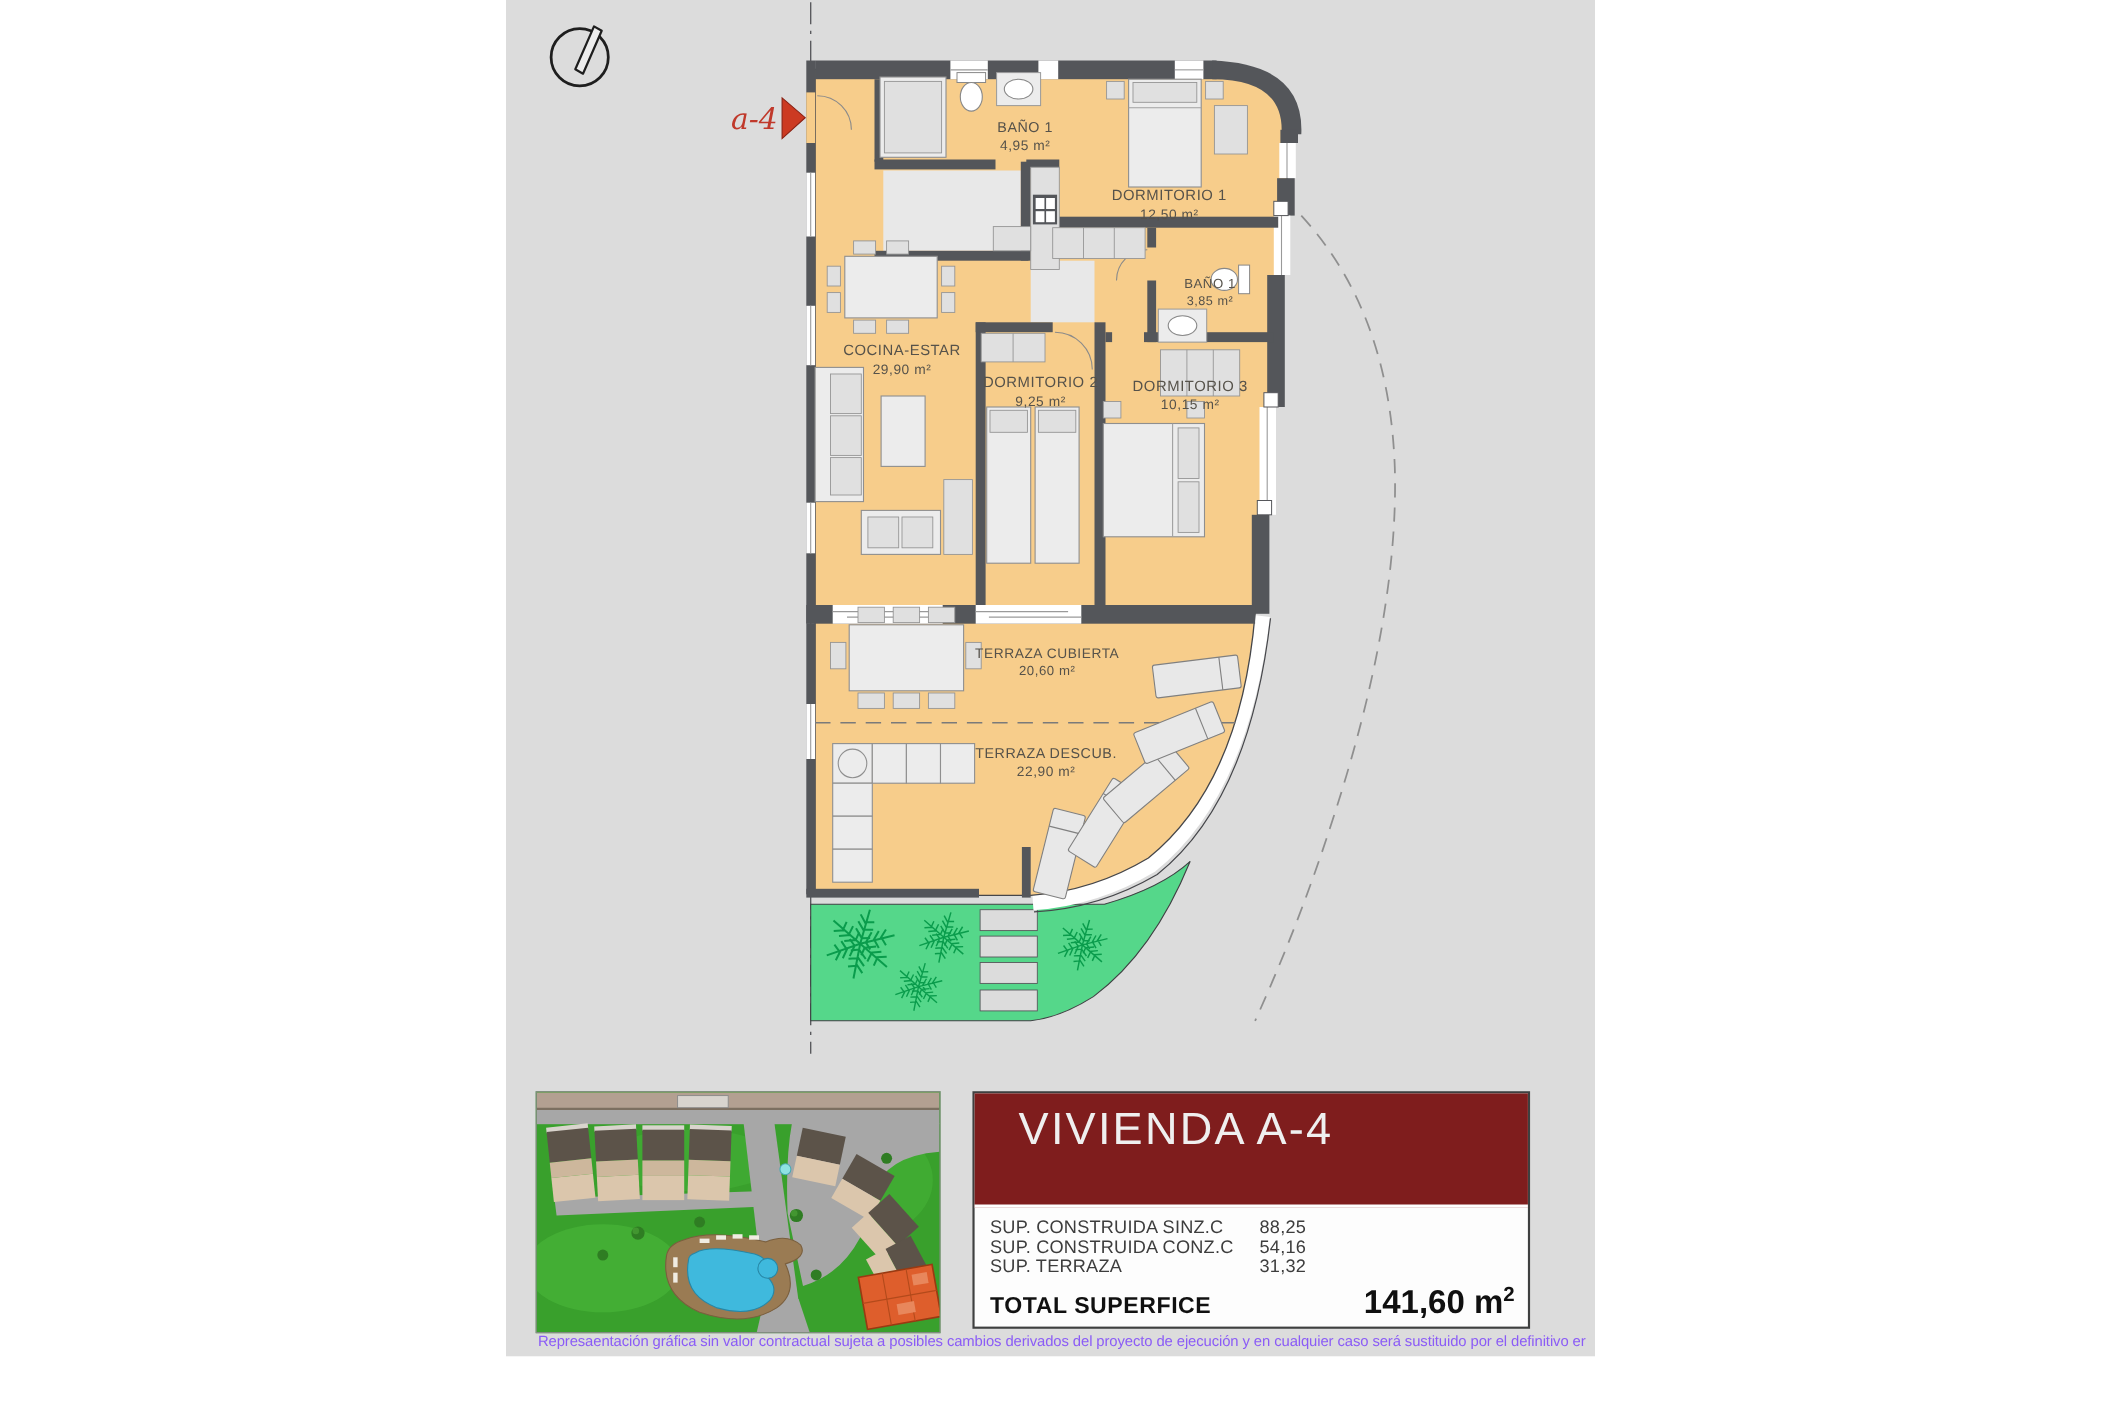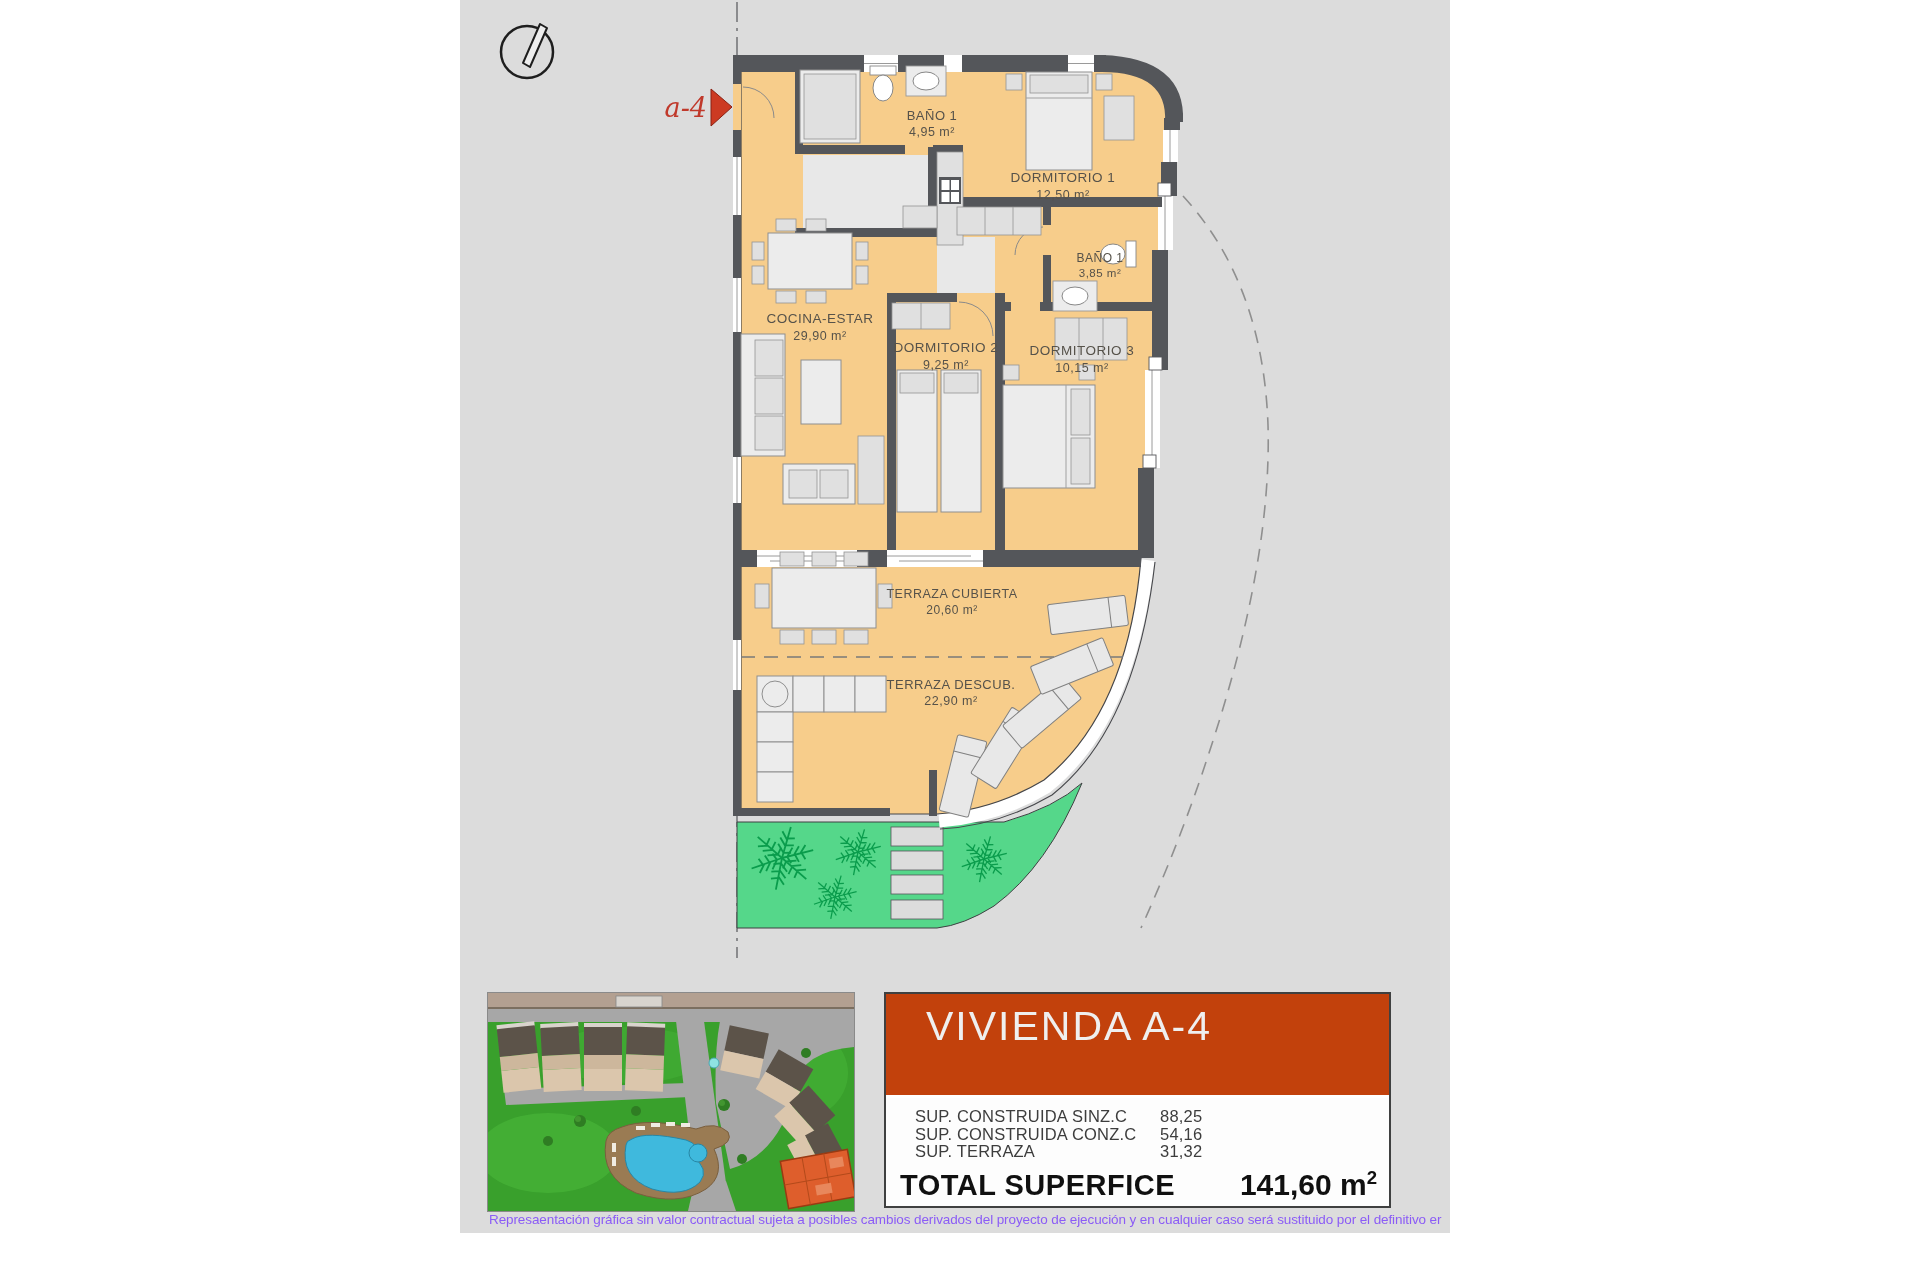--- a/index.html
+++ b/index.html
@@ -2,28 +2,28 @@
 <html><head>
 <meta charset="utf-8">
 <style>
   html,body{margin:0;padding:0;background:#fff;}
   .canvas{position:relative;width:1920px;height:1280px;background:#ffffff;overflow:hidden;
           font-family:"Liberation Sans",sans-serif;}
   .plan-svg{position:absolute;left:460px;top:0;}
   .photo{position:absolute;left:487px;top:992px;width:366px;height:218px;border:1px solid #8a8a8a;box-sizing:content-box;background:#39a02c;}
   .info-box{position:absolute;left:884px;top:992px;width:507px;height:216px;border:2px solid #3f4040;
             background:#fdfdfd;box-sizing:border-box;}
-  .info-header{height:104px;background:#c2410c;border-bottom:3px solid #ffffff;color:#efefef;
+  .info-header{height:104px;background:#7f1d1d;border-bottom:3px solid #ffffff;color:#efefef;
                font-size:41px;line-height:1.12;padding:10px 0 0 40px;letter-spacing:2px;box-sizing:border-box;}
-  .info-body{position:relative;height:107px;padding-left:15px;}
+  .info-body{position:relative;height:107px;}
   .surf-rows{padding:10px 0 0 14px;font-size:16.5px;color:#3d3d3d;line-height:17.5px;letter-spacing:.2px;}
   .srow .slabel{display:inline-block;width:245px;}
   .total-row{position:absolute;left:14px;right:12px;bottom:3px;display:flex;justify-content:space-between;
              align-items:baseline;font-weight:bold;color:#101010;}
-  .tlabel{font-size:29px;letter-spacing:.5px;}
+  .tlabel{font-size:21px;letter-spacing:.5px;}
   .tval{font-size:30px;}
   .tval sup{font-size:62%;}
   .disclaimer{position:absolute;left:489px;top:1212px;font-size:13.5px;line-height:16.5px;color:#8b5cf6;
               white-space:nowrap;letter-spacing:-0.1px;}
   .lbl{font-family:"Liberation Sans",sans-serif;fill:#56524a;letter-spacing:.5px;}
   .wall{fill:#54565a;}
   .furn{fill:#ececec;stroke:#8f8f8f;stroke-width:1;}
   .furn2{fill:#e0e0e0;stroke:#949494;stroke-width:.8;}
   .winline{stroke:#9a9a9a;stroke-width:1;}
 </style>

